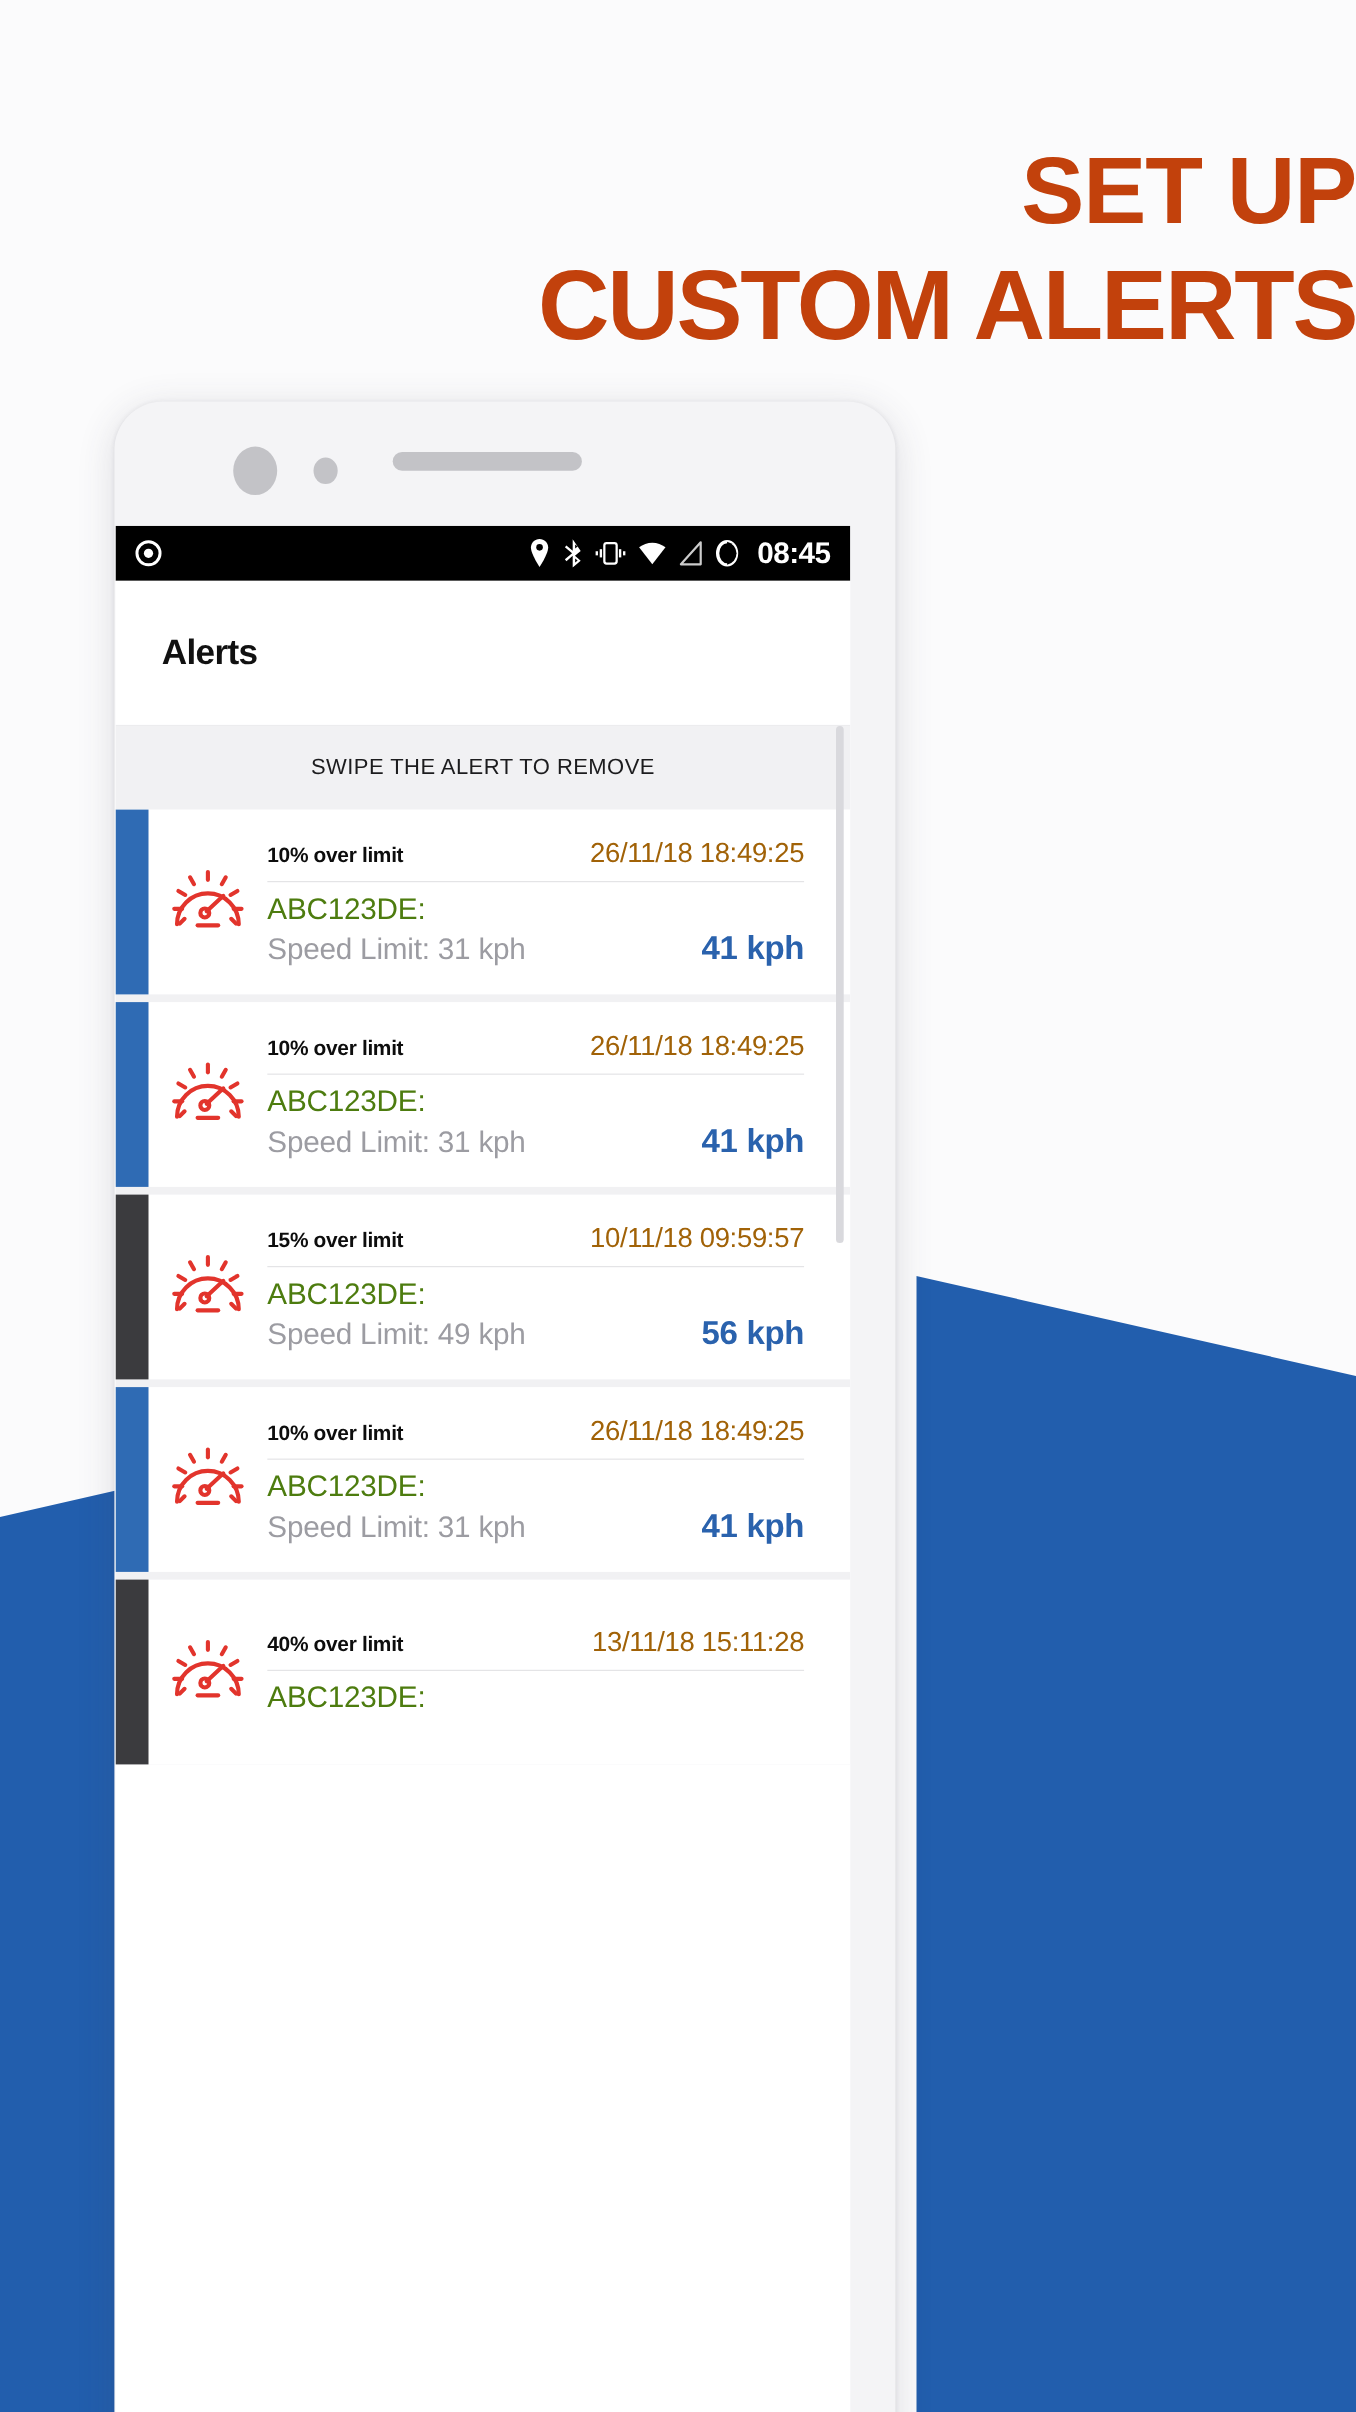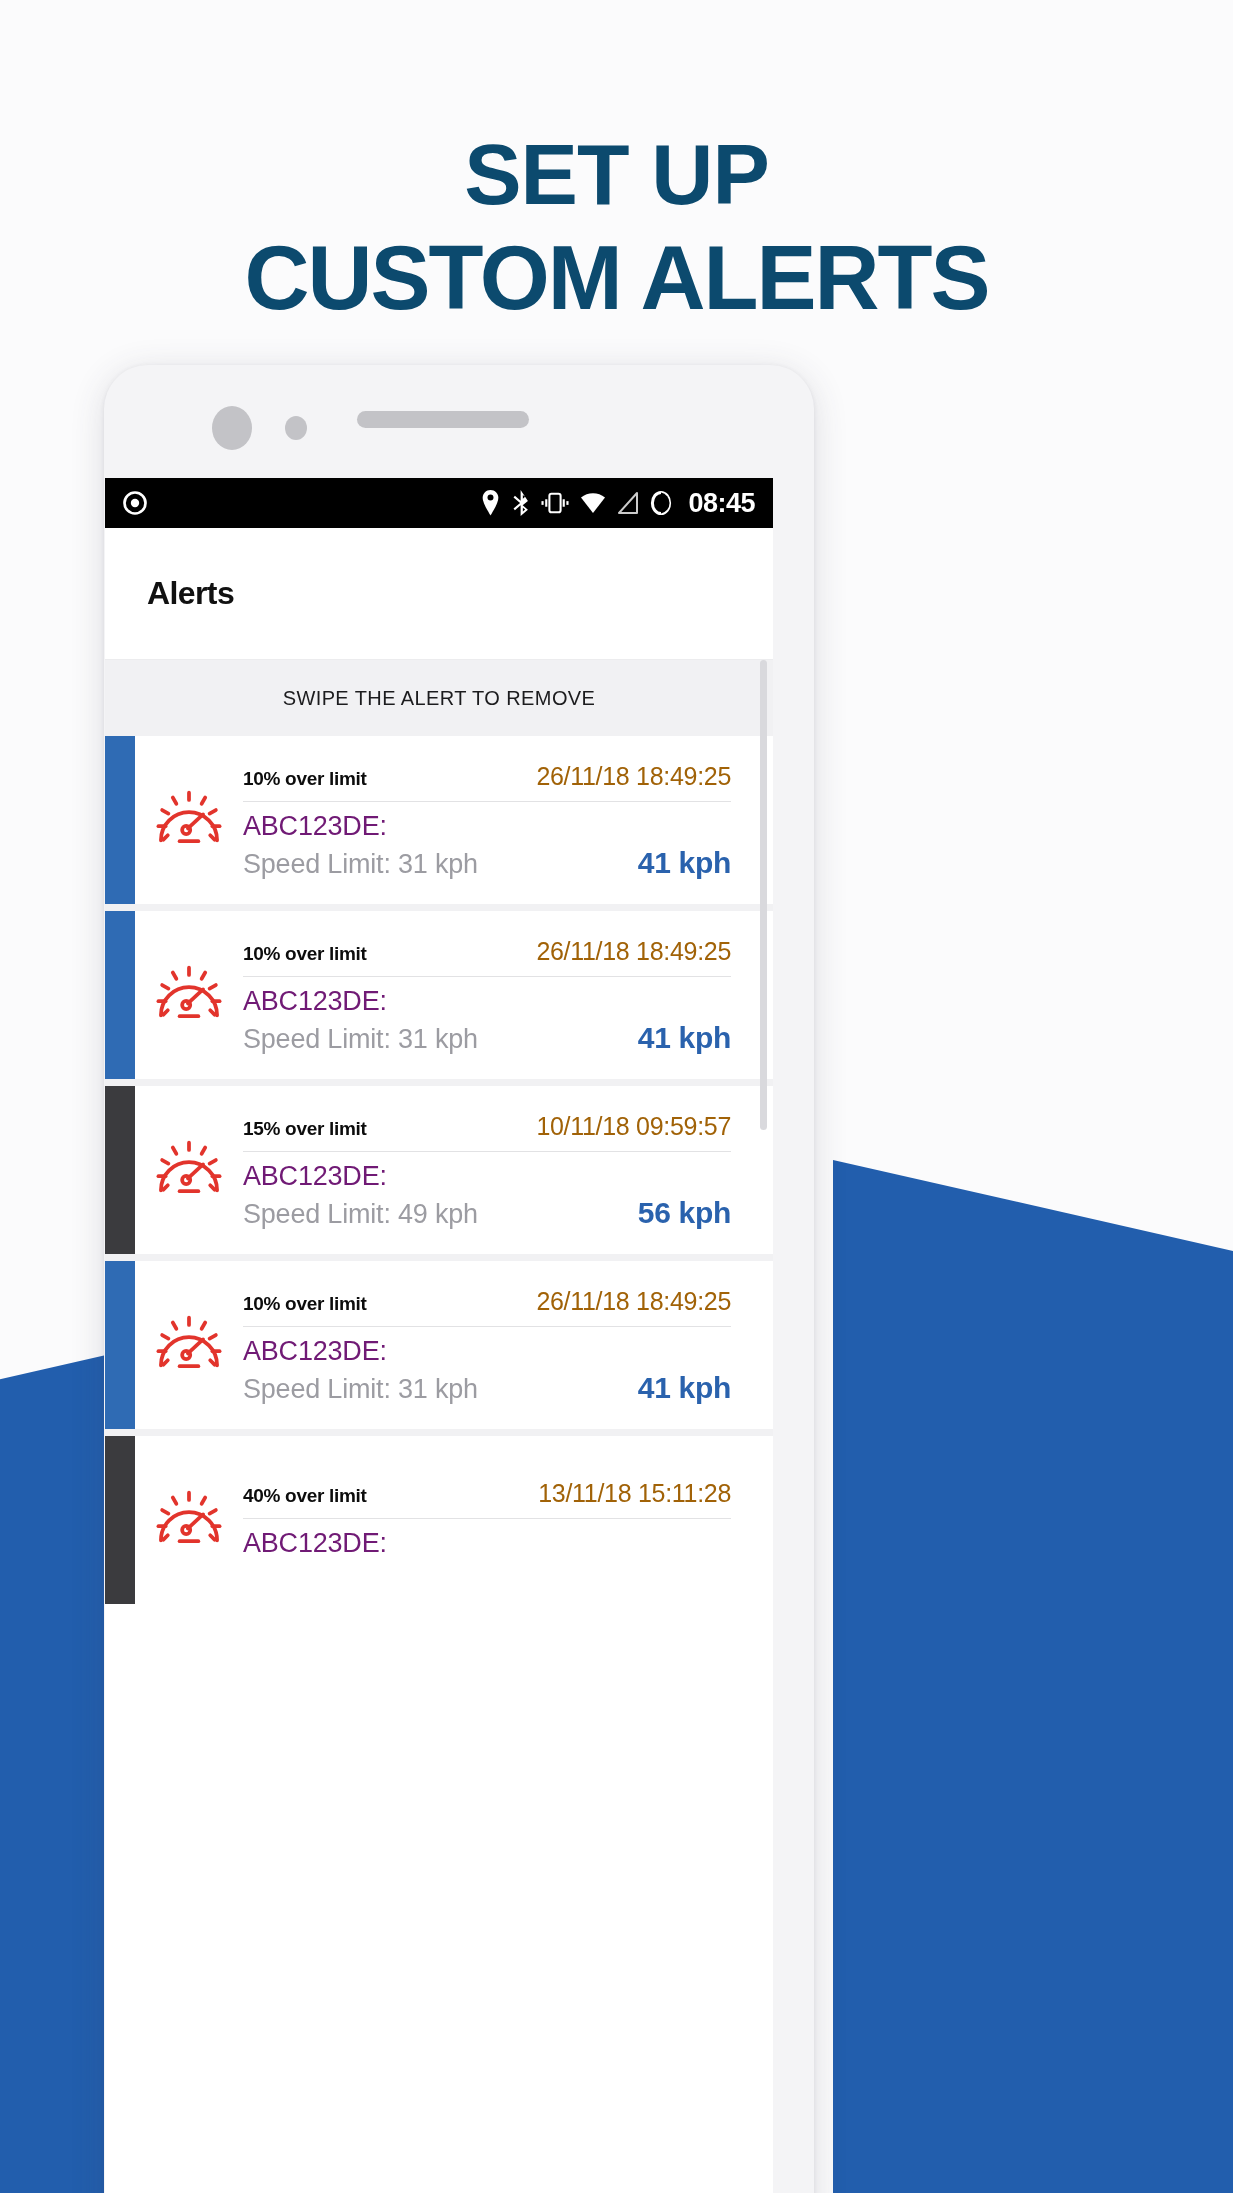--- a/index.html
+++ b/index.html
@@ -28,22 +28,22 @@
     right: -40px; top: 1110px;
     width: 520px; height: 1090px;
     background: #225ead;
     clip-path: polygon(80px 50px, 520px 150px, 520px 1090px, 80px 1090px);
   }
 
   
   .headline {
     position: absolute;
     top: 122px; left: 0; right: 0;
-    text-align: center;
-    color: #0c4a6e;
+    text-align: right;
+    color: #c2410c;
     font-weight: 800;
     font-size: 86px;
     line-height: 104px;
     letter-spacing: -1px;
   }
   .headline .l2 { font-size: 90px; letter-spacing: -2px; }
 
   
   .phone {
     position: absolute;
@@ -140,21 +140,21 @@
     padding-bottom: 10px;
     border-bottom: 1px solid #e2e2e4;
   }
   .row-title {
     font-size: 19px; font-weight: 700; color: #0d0d0d; letter-spacing: -.3px;
   }
   .row-ts {
     font-size: 25px; color: #a16207; letter-spacing: -.3px;
   }
   .row-plate {
-    font-size: 27px; color: #701a75; padding-top: 9px; letter-spacing: -.2px;
+    font-size: 27px; color: #4d7c0f; padding-top: 9px; letter-spacing: -.2px;
   }
   .row-bottom {
     display: flex; align-items: baseline; justify-content: space-between;
     padding-top: 4px;
   }
   .row-limit { font-size: 27px; color: #9c9ca2; letter-spacing: -.2px; }
   .row-speed {
     font-size: 30px; font-weight: 700; color: #2a62ad; letter-spacing: -.3px;
   }
 

